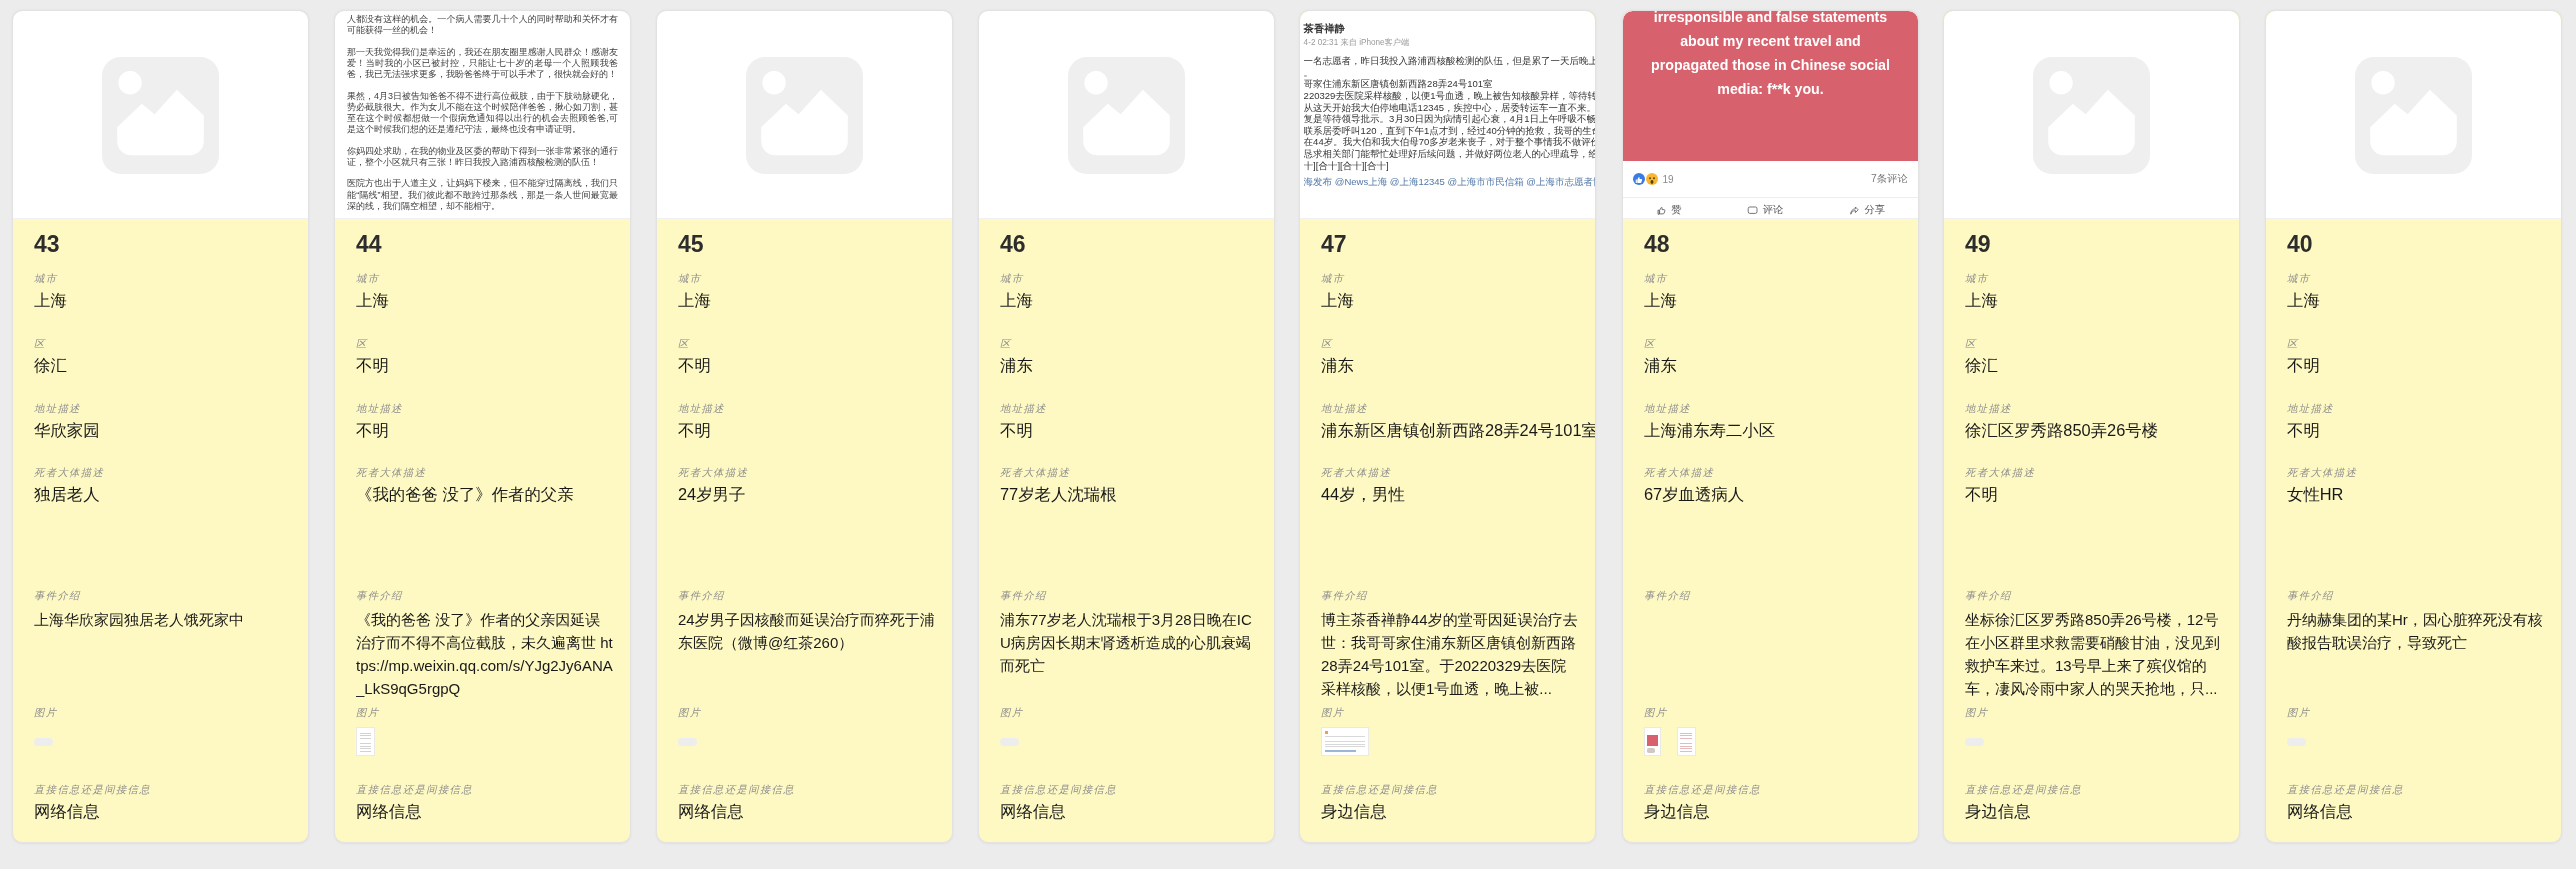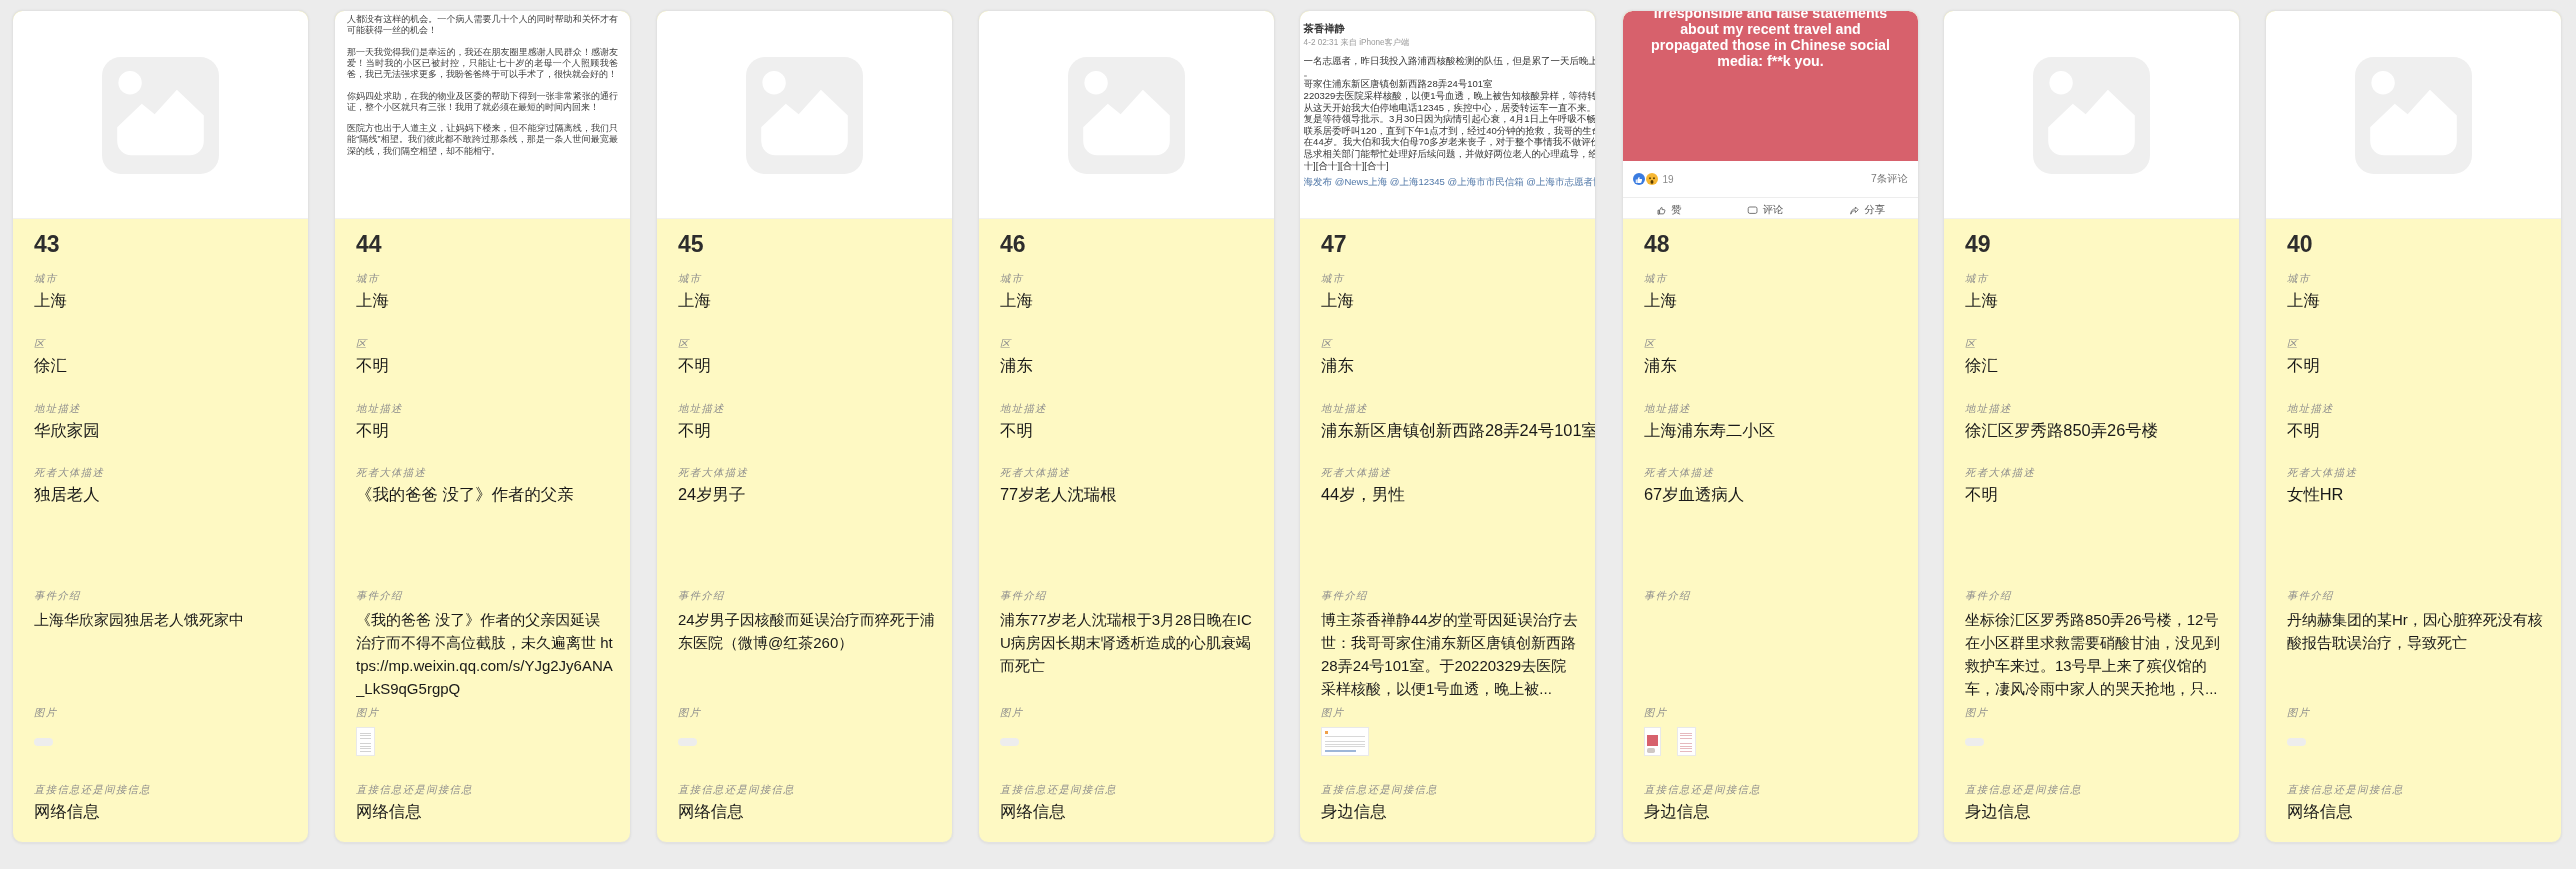--- a/index.html
+++ b/index.html
@@ -15,21 +15,21 @@
   
   .m-article{padding:2.6px 12px 0;font-size:9px;line-height:11.2px;color:#404040;text-align:justify;}
   .m-article .apara{margin:0 0 10.3px 0;}
   
   .m-weibo{padding:10.3px 0 0 7px;margin-left:-3.4px;}
   .w-name{font-size:10.3px;font-weight:700;color:#333;}
   .w-time{font-size:8.2px;color:#9a9a9a;margin:1.7px 0 7px;}
   .w-line{font-size:9.5px;line-height:11.6px;color:#333;white-space:nowrap;overflow:hidden;}
   .w-mentions{font-size:9.5px;color:#5178a8;margin-top:4.3px;white-space:nowrap;overflow:hidden;}
   
-  .red-box{height:150px;color:#fff;font-weight:700;font-size:14.2px;line-height:16px;
+  .red-box{height:150px;color:#fff;font-weight:700;font-size:14.2px;line-height:24px;
            text-align:center;padding:0 22.4px;box-sizing:border-box;display:flex;
            align-items:flex-start;justify-content:center;}
   .red-box .red-text{margin-top:-6px;}
   .react-row{height:36px;display:flex;align-items:center;justify-content:space-between;padding:0 10.3px;}
   .emoji-group{display:flex;align-items:center;}
   .emoji{width:12px;height:12px;border-radius:50%;display:inline-block;margin-right:0.9px;}
   .react-count{font-size:10px;color:#8a8a8a;margin-left:3.4px;}
   .comment-count{font-size:10.3px;color:#777;}
   .act-row{border-top:0.9px solid #ededed;height:26px;display:flex;justify-content:space-around;
            align-items:flex-start;padding-top:5.2px;}
@@ -111,21 +111,22 @@
     <div class="lab l-direct">直接信息还是间接信息</div>
     <div class="val v-direct">网络信息</div>
   </div>
       <div class="card" style="left: 334px;">
 
     <div class="media">
 
       <div class="m-article">
             <div class="apara">人都没有这样的机会。一个病人需要几十个人的同时帮助和关怀才有可能获得一丝的机会！</div>
             <div class="apara">那一天我觉得我们是幸运的，我还在朋友圈里感谢人民群众！感谢友爱！当时我的小区已被封控，只能让七十岁的老母一个人照顾我爸爸，我已无法强求更多，我盼爸爸终于可以手术了，很快就会好的！</div>
-            <div class="apara">你妈四处求助，在我的物业及区委的帮助下得到一张非常紧张的通行证，整个小区就只有三张！我用了就必须在最短的时间内回来！</div>
+            <div class="apara">果然，4月3日被告知爸爸不得不进行高位截肢，由于下肢动脉硬化，势必截肢很大。作为女儿不能在这个时候陪伴爸爸，揪心如刀割，甚至在这个时候都想做一个假病危通知得以出行的机会去照顾爸爸,可是这个时候我们想的还是遵纪守法，最终也没有申请证明。</div>
+            <div class="apara">你妈四处求助，在我的物业及区委的帮助下得到一张非常紧张的通行证，整个小区就只有三张！昨日我投入路浦西核酸检测的队伍！</div>
             <div class="apara">医院方也出于人道主义，让妈妈下楼来，但不能穿过隔离线，我们只能“隔线”相望。我们彼此都不敢跨过那条线，那是一条人世间最宽最深的线，我们隔空相望，却不能相守。</div>
           </div>
 
     </div>
 
     <div class="num">44</div>
 
     <div class="lab l-city">城市</div>
     <div class="val v-city">上海</div>
 

